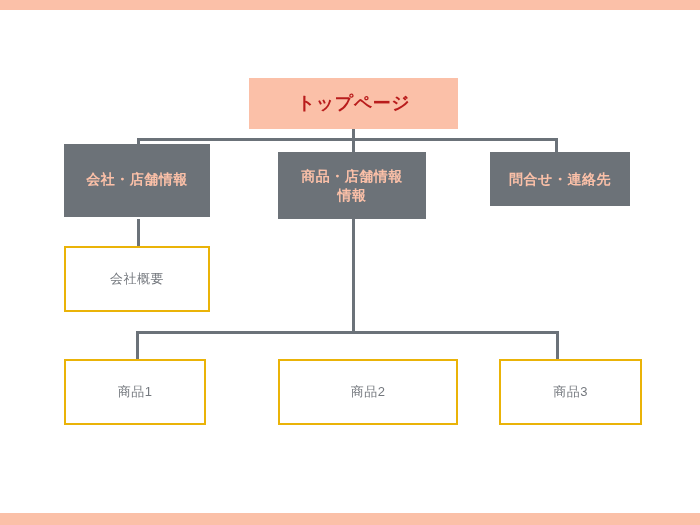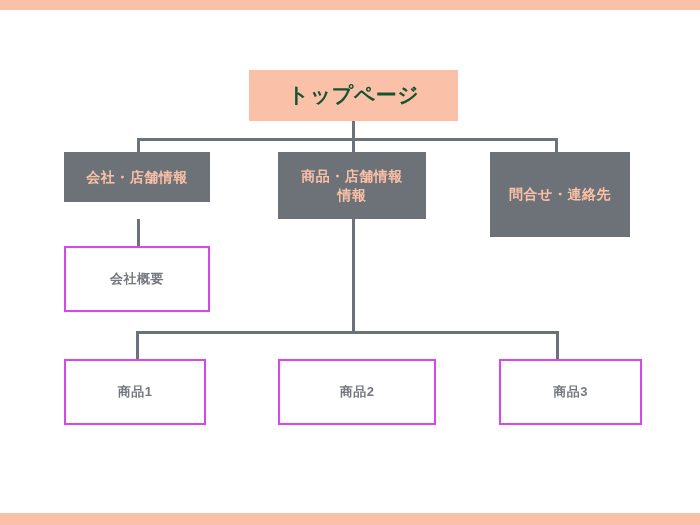--- a/index.html
+++ b/index.html
@@ -42,35 +42,36 @@
     box-sizing: border-box;
     display: flex;
     align-items: center;
     justify-content: center;
     text-align: center;
     line-height: 1.35;
     letter-spacing: 0.5px;
   }
   .node-accent {
     background: #fbc0a8;
-    color: #14532d;
+    color: #b91c1c;
     font-weight: bold;
-    font-size: 21px;
+    font-size: 18px;
+    margin-top: 8px;
   }
   .node-dark {
     background: #6c7278;
     color: #fbc0a8;
     font-weight: bold;
     font-size: 14px;
   }
   .node-outline {
     background: #ffffff;
-    border: 2px solid #d946ef;
+    border: 2px solid #eab308;
     color: #74787e;
-    font-weight: bold;
+    font-weight: normal;
     font-size: 13px;
   }
   .node-label { display: block; white-space: pre-line; }
 </style>
 </head>
 <body>
 
 <div id="canvas">
 
   <div class="band" id="band-top"></div>
@@ -86,42 +87,42 @@
 
   <div class="conn conn-v" style="left:352px; top:219px; height:115px;"></div>
   <div class="conn conn-h" style="left:136px; top:331px; width:423px;"></div>
   <div class="conn conn-v" style="left:136px; top:331px; height:28px;"></div>
   <div class="conn conn-v" style="left:556px; top:331px; height:28px;"></div>
 
   <div class="node node-accent" style="left:249px; top:70px; width:209px; height:51px;">
     <span class="node-label">トップページ</span>
   </div>
 
-  <div class="node node-dark" style="left:64px; top:152px; width:146px; height:50px;">
+  <div class="node node-dark" style="left:64px; top:144px; width:146px; height:73px;font-family:Liberation Serif, serif;">
     <span class="node-label">会社・店舗情報</span>
   </div>
 
   <div class="node node-dark" style="left:278px; top:152px; width:148px; height:67px;">
     <span class="node-label">商品・店舗情報
 情報</span>
   </div>
 
-  <div class="node node-dark" style="left:490px; top:152px; width:140px; height:85px;">
+  <div class="node node-dark" style="left:490px; top:152px; width:140px; height:54px;">
     <span class="node-label">問合せ・連絡先</span>
   </div>
 
   <div class="node node-outline" style="left:64px; top:246px; width:146px; height:66px;">
     <span class="node-label">会社概要</span>
   </div>
 
   <div class="node node-outline" style="left:64px; top:359px; width:142px; height:66px;">
     <span class="node-label">商品1</span>
   </div>
 
-  <div class="node node-outline" style="left:278px; top:359px; width:158px; height:66px;">
+  <div class="node node-outline" style="left:278px; top:359px; width:180px; height:66px;">
     <span class="node-label">商品2</span>
   </div>
 
   <div class="node node-outline" style="left:487px; top:359px; width:143px; height:66px;margin-left:12px;">
     <span class="node-label">商品3</span>
   </div>
 
 </div>
 
 </body></html>

